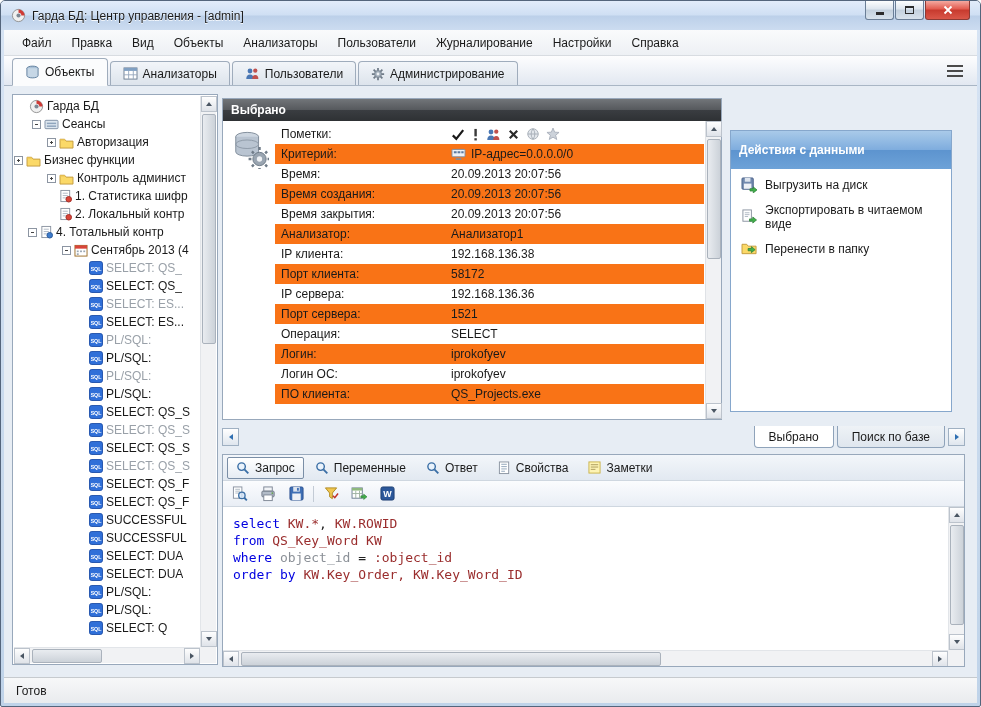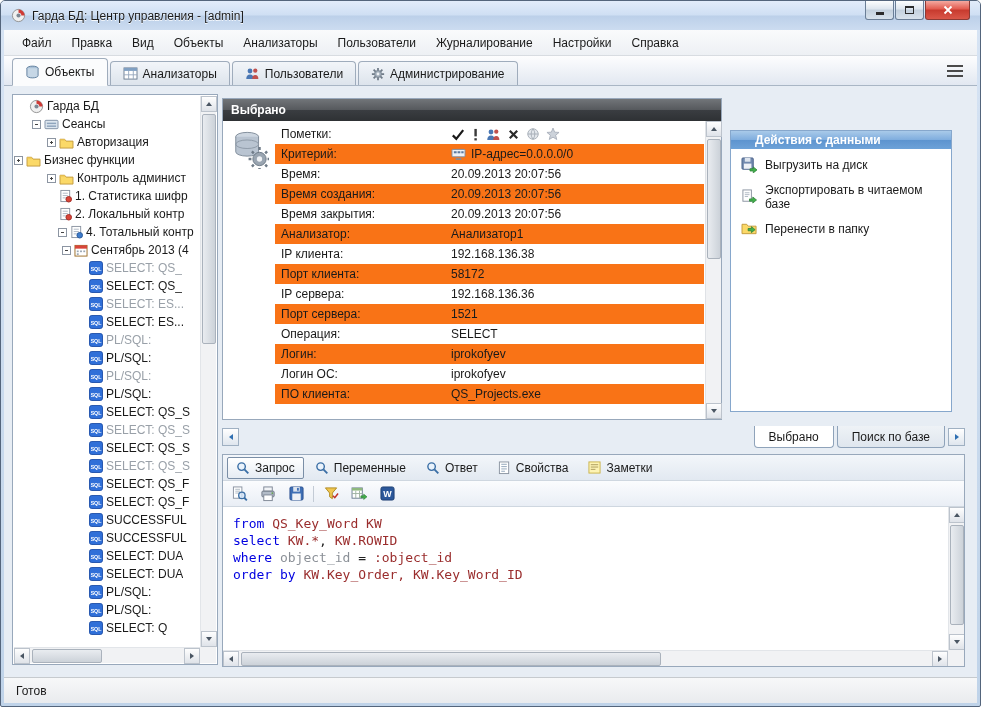--- a/index.html
+++ b/index.html
@@ -66,21 +66,21 @@
 .sel-body{position:absolute;left:0;top:22px;right:0;bottom:0}
 .sel-icon{position:absolute;left:8px;top:8px}
 .sel-rows{position:absolute;left:52px;top:3px;right:17px}
 .sel-row{display:flex;align-items:center;height:20px;padding-left:6px}
 .sel-row.alt{background:#f97316}
 .sel-row .lbl{width:170px;flex:none}
 .sel-row .val{display:flex;align-items:center;gap:5px;overflow:hidden;white-space:nowrap}
 .sel-body .vscroll{top:0;right:0;bottom:0;border-left:1px solid #dfe2e6}
 
 .actions-panel{position:absolute;left:726px;top:44px;width:222px;height:282px;border:1px solid #86a7cc;background:#fff}
-.act-header{height:18px;background:linear-gradient(#a9cae9 0%,#7fadde 49%,#5d94cf 51%,#6da2d8 100%);color:#fff;font-weight:bold;display:flex;align-items:center;padding:0 24px}
+.act-header{height:38px;background:linear-gradient(#a9cae9 0%,#7fadde 49%,#5d94cf 51%,#6da2d8 100%);color:#fff;font-weight:bold;display:flex;align-items:center;padding:0 8px}
 .act-item{display:flex;align-items:center;gap:7px;padding:8px 10px 2px 10px;cursor:pointer}
 
 .bottom-strip{position:absolute;left:218px;top:340px;width:743px;height:22px;display:flex;align-items:center}
 .strip-btn{width:17px;height:18px;border:1px solid #9fb0c2;background:linear-gradient(#fff,#dfe6ee);display:flex;align-items:center;justify-content:center;flex:none;cursor:pointer}
 .bstr-tabs{margin-left:auto;display:flex;height:100%;align-items:stretch}
 .btab{padding:3px 14px;border:1px solid #8fa3ba;border-top:none;border-radius:0 0 4px 4px;background:linear-gradient(#eef2f6,#dfe6ee);margin-right:3px;display:flex;align-items:center;cursor:pointer}
 .btab.active{background:#fff}
 
 .query-panel{position:absolute;left:218px;top:368px;width:743px;height:213px;border:1px solid #98a8bb;background:#fff;display:flex;flex-direction:column}
 .q-tabs{height:26px;background:linear-gradient(#f3f6fa,#e2e9f1);display:flex;align-items:center;padding:2px 4px;gap:2px;border-bottom:1px solid #cfd7e0}
@@ -265,21 +265,21 @@
             <span class="exp-sp"></span>
             <span class="ic ">
               <svg width="13" height="14" viewBox="0 0 14 15">
                 <rect x="2" y="1.5" width="9.5" height="12" fill="#fff" stroke="#8a93a0"></rect>
                 <path d="M4 4.5h5.5M4 7h5.5M4 9.5h3.5" stroke="#aeb7c2"></path>
                 <circle cx="10.5" cy="11" r="3" fill="#d8453a" stroke="#a32f26"></circle>
               </svg>
             </span>
             <span class="lbl">2. Локальный контр</span>
           </div>
-          <div class="tree-row" style="padding-left:44px">
+          <div class="tree-row" style="padding-left:14px">
             <span class="exp minus"></span>
             <span class="ic ">
               <svg width="13" height="14" viewBox="0 0 14 15">
                 <rect x="2" y="1.5" width="9.5" height="12" fill="#fff" stroke="#8a93a0"></rect>
                 <path d="M4 4.5h5.5M4 7h5.5M4 9.5h3.5" stroke="#aeb7c2"></path>
                 <circle cx="10.5" cy="11" r="3" fill="#3f7ccb" stroke="#2a5c9e"></circle>
               </svg>
             </span>
             <span class="lbl">4. Тотальный контр</span>
           </div>
@@ -700,21 +700,21 @@
             <span>Выгрузить на диск</span>
           </div>
           <div class="act-item">
             <span class="ic ">
               <svg width="17" height="16" viewBox="0 0 18 17">
                 <rect x="2" y="1" width="9" height="12" fill="#fff" stroke="#8a93a0"></rect>
                 <path d="M4 4h5M4 6h5M4 8h3.5" stroke="#aeb7c2"></path>
                 <path d="M9 10.5h3.5v-2l4 3.2-4 3.2v-2H9z" fill="#41b04a" stroke="#2e8038" stroke-width="0.8"></path>
               </svg>
             </span>
-            <span>Экспортировать в читаемом базе</span>
+            <span>Экспортировать в читаемом виде</span>
           </div>
           <div class="act-item">
             <span class="ic ">
               <svg width="17" height="15" viewBox="0 0 18 16">
                 <path d="M1 3.5h5l1.6 2H16v8H1z" fill="#fbd968" stroke="#c29b3c"></path>
                 <path d="M7.5 8h3.5V6l4 3.2-4 3.2v-2H7.5z" fill="#41b04a" stroke="#2e8038" stroke-width="0.8"></path>
               </svg>
             </span>
             <span>Перенести в папку</span>
           </div>
@@ -824,22 +824,22 @@
           </span>
           <span class="tb-btn">
             <svg width="15" height="15" viewBox="0 0 16 16">
               <rect x="1" y="1" width="14" height="14" rx="2" fill="#2b579a" stroke="#1e3f73"></rect>
               <text x="8" y="12" font-size="9.5" font-weight="bold" fill="#fff" text-anchor="middle" font-family="sans-serif">W</text>
             </svg>
           </span>
         </div>
       <div class="q-code">
         <div id="code-lines">
+            <div class="code-line"><span class="tok-kw">select</span><span class="tok-pl"> </span><span class="tok-id">KW.*</span><span class="tok-pl">, </span><span class="tok-id">KW.ROWID</span></div>
             <div class="code-line"><span class="tok-kw">from</span><span class="tok-pl"> </span><span class="tok-id">QS_Key_Word KW</span></div>
-            <div class="code-line"><span class="tok-kw">select</span><span class="tok-pl"> </span><span class="tok-id">KW.*</span><span class="tok-pl">, </span><span class="tok-id">KW.ROWID</span></div>
             <div class="code-line"><span class="tok-kw">where</span><span class="tok-pl"> </span><span class="tok-gr">object_id</span><span class="tok-pl"> = </span><span class="tok-id">:object_id</span></div>
             <div class="code-line"><span class="tok-kw">order by</span><span class="tok-pl"> </span><span class="tok-id">KW.Key_Order, KW.Key_Word_ID</span></div>
           </div>
         <div class="vscroll">
           <div class="sb-btn up">
               <span class="tri up"></span>
             </div>
           <div class="sb-thumb-v" style="top:18px;height:100px"></div>
           <div class="sb-btn down">
               <span class="tri down"></span>

